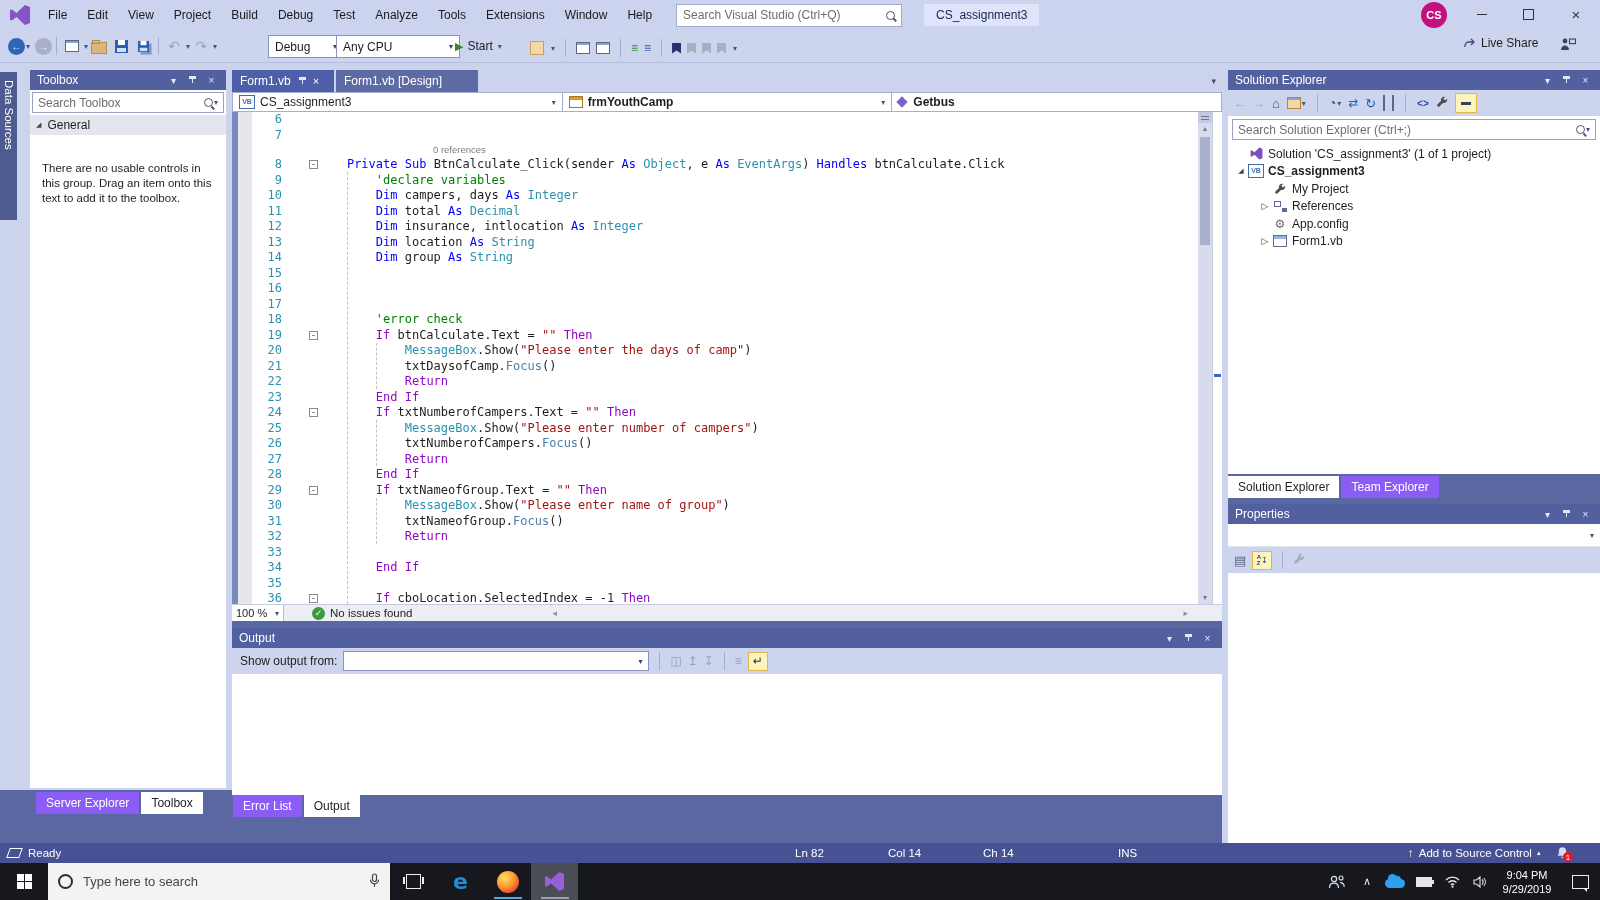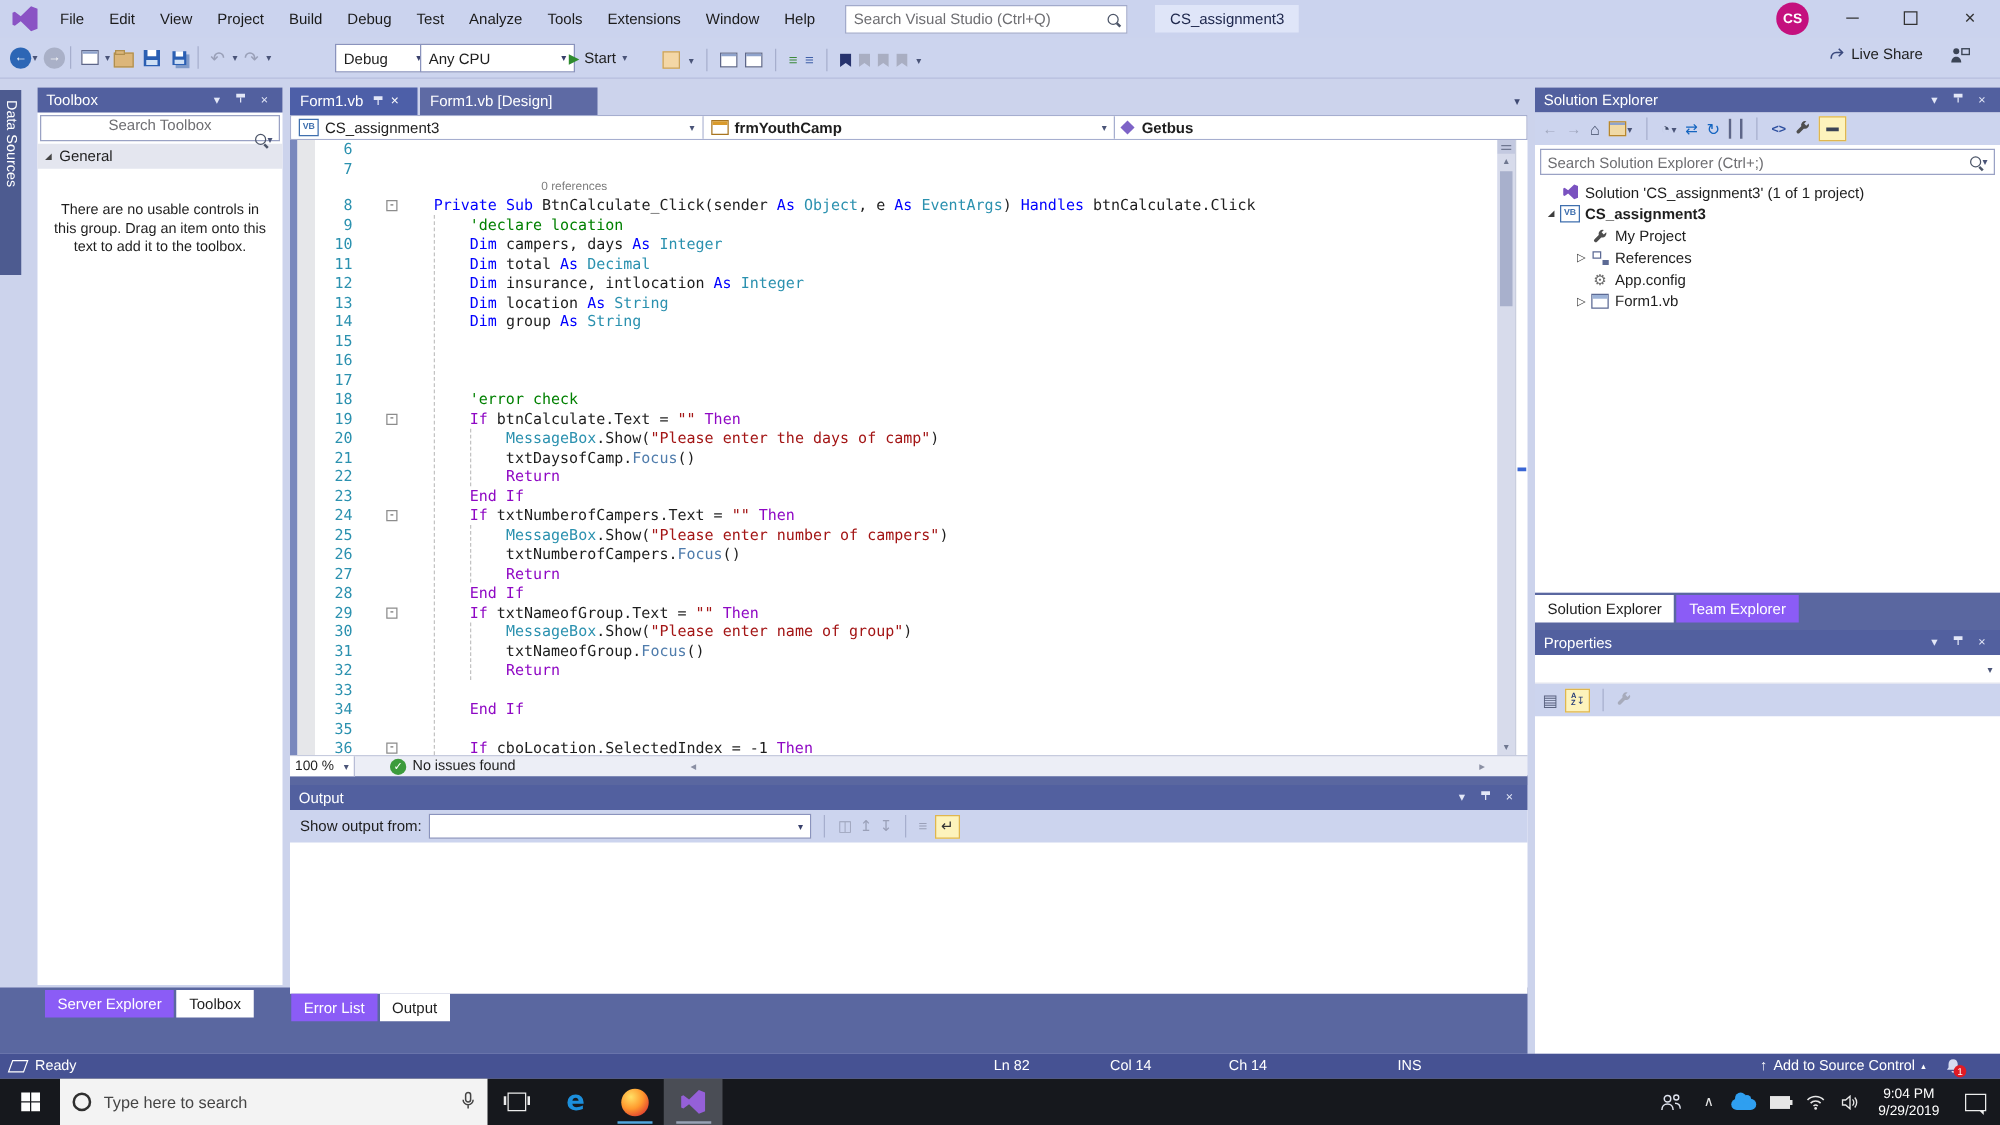--- a/index.html
+++ b/index.html
@@ -221,33 +221,33 @@
 
   <div class="ab" style="left:30px;top:70px;width:196px;height:718px;background:#fff;display:flex;flex-direction:column;">
     <div class="hdr" style="height:20px;flex:none;">
       <span>Toolbox</span>
         <span class="sp"></span>
       <span class="wic">▾</span>
       <span class="wic"><span class="pin"></span></span>
       <span class="wic">×</span>
     </div>
     <div style="padding:2px;flex:none;">
-      <div class="sbox" style="height:19px;flex-direction:column;">
+      <div class="sbox" style="height:19px;">
         <span class="ph">Search Toolbox</span>
         <span style="margin-left:auto;" class="f">
             <span class="mag"></span>
             <span class="ddv">▾</span>
           </span>
       </div>
     </div>
     <div class="f" style="height:20px;background:#e4e6ef;padding:0 6px;gap:6px;flex:none;">
       <span style="font-size:7px;color:#444;">◢</span>
       <span>General</span>
     </div>
-    <div style="padding:26px 12px 0 12px;text-align:center;font-size:11.5px;line-height:15px;">There are no usable controls in this group. Drag an item onto this text to add it to the toolbox.</div>
+    <div style="padding:26px 12px 0 12px;font-size:11.5px;line-height:15px;">There are no usable controls in this group. Drag an item onto this text to add it to the toolbox.</div>
   </div>
   <div class="ab f" style="left:36px;top:792px;">
       <span class="tab-b">Server Explorer</span>
       <span class="tab-w">Toolbox</span>
     </div>
 
   <div class="ab f" style="left:232px;top:70px;width:990px;height:22px;">
     <div class="edtab" style="background:#4d5fa8;width:102px;box-sizing:border-box;">
       <span>Form1.vb</span>
       <span style="margin-left:7px;"><span class="pin"></span></span>
@@ -302,21 +302,21 @@
         <div class="cl">
           <span class="num">8</span>
           <span class="fold">
             <span class="foldbox">-</span>
           </span>
           <span class="src"><span style="color: rgb(30, 30, 30);">    </span><span style="color: rgb(0, 0, 255);">Private</span><span style="color: rgb(30, 30, 30);"> </span><span style="color: rgb(0, 0, 255);">Sub</span><span style="color: rgb(30, 30, 30);"> BtnCalculate_Click(sender </span><span style="color: rgb(0, 0, 255);">As</span><span style="color: rgb(30, 30, 30);"> </span><span style="color: rgb(43, 145, 175);">Object</span><span style="color: rgb(30, 30, 30);">, e </span><span style="color: rgb(0, 0, 255);">As</span><span style="color: rgb(30, 30, 30);"> </span><span style="color: rgb(43, 145, 175);">EventArgs</span><span style="color: rgb(30, 30, 30);">) </span><span style="color: rgb(0, 0, 255);">Handles</span><span style="color: rgb(30, 30, 30);"> btnCalculate.Click</span></span>
         </div>
         <div class="cl">
           <span class="num">9</span>
           <span class="fold"></span>
-          <span class="src"><span style="color: rgb(0, 128, 0);">        'declare location</span></span>
+          <span class="src"><span style="color: rgb(0, 128, 0);">        'declare variables</span></span>
         </div>
         <div class="cl">
           <span class="num">10</span>
           <span class="fold"></span>
           <span class="src"><span style="color: rgb(30, 30, 30);">        </span><span style="color: rgb(0, 0, 255);">Dim</span><span style="color: rgb(30, 30, 30);"> campers, days </span><span style="color: rgb(0, 0, 255);">As</span><span style="color: rgb(30, 30, 30);"> </span><span style="color: rgb(43, 145, 175);">Integer</span></span>
         </div>
         <div class="cl">
           <span class="num">11</span>
           <span class="fold"></span>
           <span class="src"><span style="color: rgb(30, 30, 30);">        </span><span style="color: rgb(0, 0, 255);">Dim</span><span style="color: rgb(30, 30, 30);"> total </span><span style="color: rgb(0, 0, 255);">As</span><span style="color: rgb(30, 30, 30);"> </span><span style="color: rgb(43, 145, 175);">Decimal</span></span>

